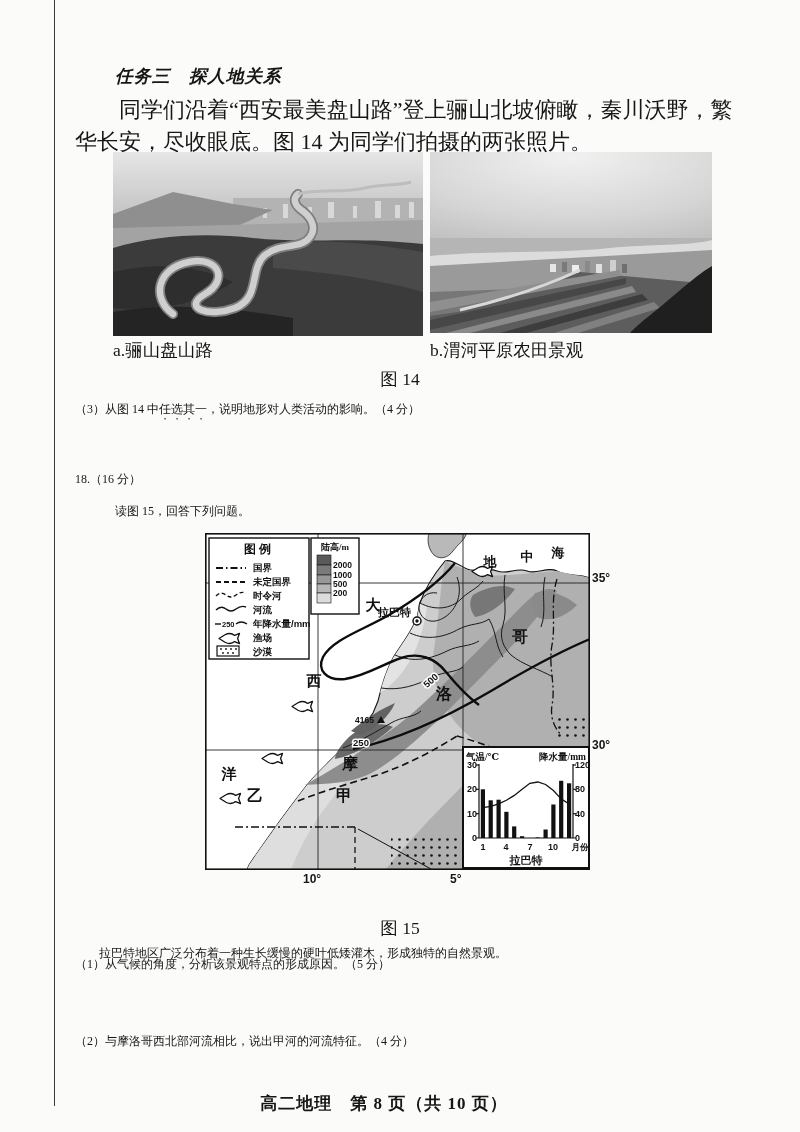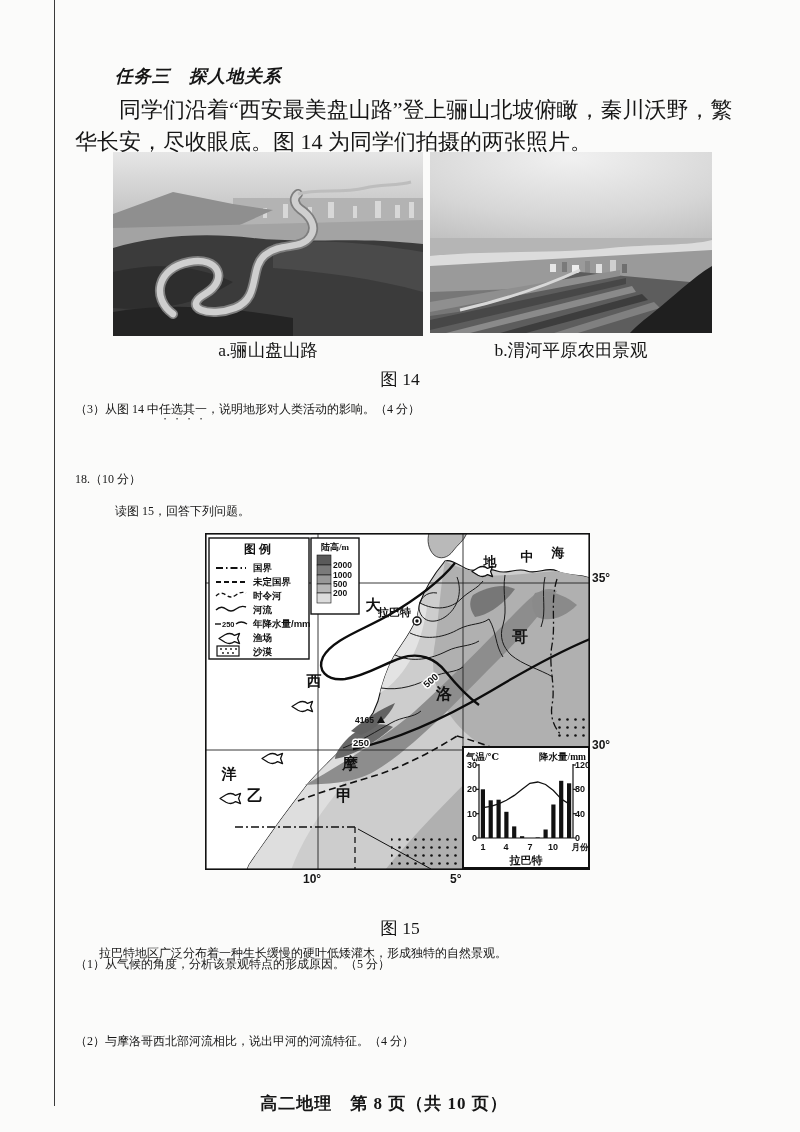--- a/index.html
+++ b/index.html
@@ -7,21 +7,21 @@
     width:800px;height:1132px;position:relative;overflow:hidden;
     background:#fbfbfa;color:#161616;
     font-family:"Liberation Serif","DejaVu Serif",serif;
   }
   .abs{position:absolute;}
   .spine{left:54px;top:0;width:1px;height:1106px;background:#3a3a3a;}
   .sec-title{left:115px;top:64px;font-size:17.5px;font-weight:bold;font-style:italic;letter-spacing:1px;}
   .intro{left:75px;top:94px;width:658px;font-size:22px;line-height:32px;text-indent:2em;}
   .photo{background:#777;}
   .photo svg{display:block;}
-  .cap{top:338px;text-align:center;font-size:17.5px;}
+  .cap{top:338px;font-size:17.5px;}
   .cap-a{left:113px;width:310px;}
   .cap-b{left:430px;width:282px;}
   .figcap{left:0;width:800px;text-align:center;font-size:17.5px;}
   .q{font-size:12px;line-height:30px;}
   .emph{
     -webkit-text-emphasis:filled dot #111;-webkit-text-emphasis-position:under;
     text-emphasis:filled dot #111;text-emphasis-position:under right;
   }
   .deg{font-family:"Liberation Sans","DejaVu Sans",sans-serif;font-weight:bold;font-size:12px;}
   .footer{left:0;top:1092px;width:768px;text-align:center;font-size:17px;font-weight:bold;letter-spacing:1px;}
@@ -104,21 +104,21 @@
     <path d="M200,181 L282,181 L282,114 C262,126 242,146 224,160 C214,168 206,174 200,181 Z" fill="#1f1f1f"></path>
   </svg>
 </div>
 
 <div class="abs cap cap-a">a.骊山盘山路</div>
 <div class="abs cap cap-b">b.渭河平原农田景观</div>
 <div class="abs figcap" style="top:367px;">图 14</div>
 
 <div class="abs q" style="left:75px;top:394px;"><span>（3）从图 14 中</span><span class="emph">任选其一</span><span>，说明地形对人类活动的影响。（4 分）</span></div>
 
-<div class="abs q" style="left:75px;top:464px;">18.（10 分）</div>
+<div class="abs q" style="left:75px;top:464px;">18.（16 分）</div>
 <div class="abs q" style="left:115px;top:496px;">读图 15，回答下列问题。</div>
 
 <div class="abs mapwrap">
 <svg width="385" height="337" viewBox="0 0 385 337">
   <defs>
     <pattern id="desertDots" patternUnits="userSpaceOnUse" width="8" height="8">
       <circle cx="2.5" cy="2.5" r="1.3" fill="#111"></circle>
     </pattern>
     <g id="fish">
       <path d="M1,5.5 L7,1.8 C10,0.2 14,0.2 16.6,2.4 L21.5,0.4 L19.6,5.5 L21.5,10.6 L16.6,8.6 C14,10.8 10,10.8 7,9.2 Z" fill="#fff" stroke="#111" stroke-width="1.3" stroke-linejoin="round"></path>

